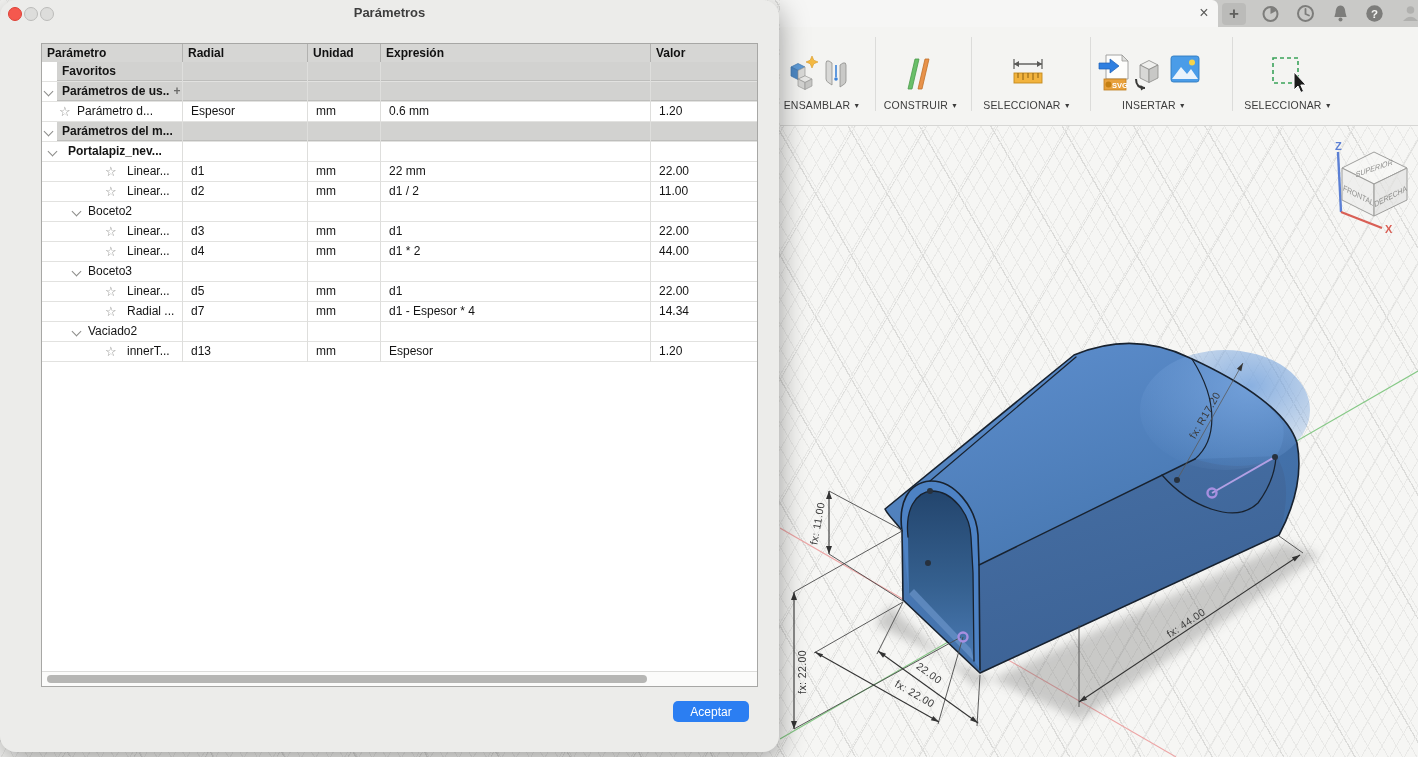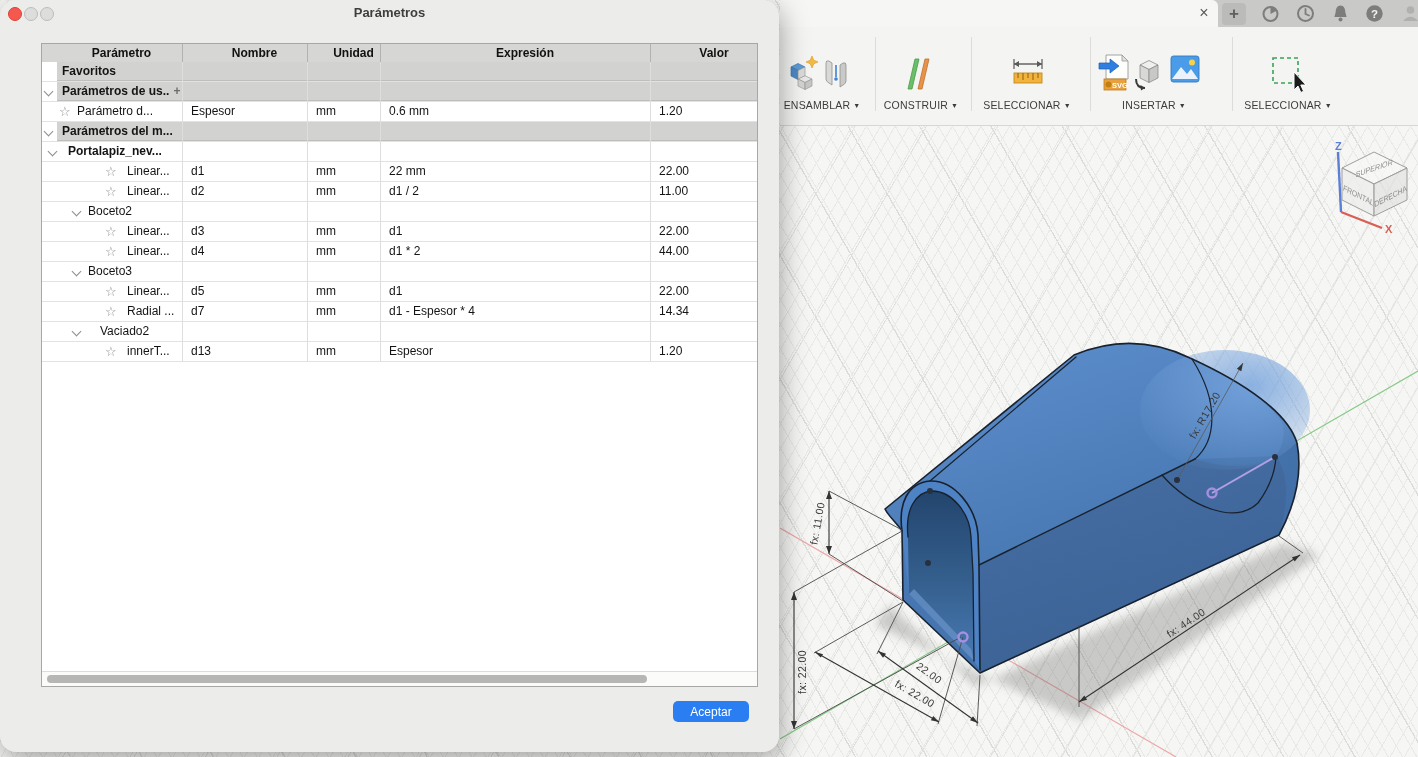--- a/index.html
+++ b/index.html
@@ -35,21 +35,21 @@
   #titlebar{position:absolute;left:0;top:0;right:0;height:24px;}
   .light{position:absolute;top:7px;width:12px;height:12px;border-radius:50%;}
   #light-close{left:8px;background:#f5584e;border:.5px solid #dd4136;}
   #light-min{left:24px;background:#dddddb;border:.5px solid #bcbcba;}
   #light-max{left:40px;background:#dddddb;border:.5px solid #bcbcba;}
   #dlg-title{position:absolute;left:0;right:0;top:5px;text-align:center;font-size:13px;font-weight:bold;color:#3e3e3e;}
   #ptable{position:absolute;left:41px;top:43px;width:717px;height:644px;background:#ffffff;
           border:1px solid #a7a7a5;box-sizing:border-box;overflow:hidden;}
   #thead{position:absolute;left:0;top:0;right:0;height:18px;background:#d6d6d4;border-bottom:1px solid #9e9e9c;}
   .hcell{position:absolute;top:0;height:18px;line-height:18px;font-size:12px;font-weight:bold;color:#111;
-         padding-left:19px;box-sizing:border-box;border-right:1px solid #b2b2b0;white-space:nowrap;text-align:center;}
+         padding-left:5px;box-sizing:border-box;border-right:1px solid #b2b2b0;white-space:nowrap;}
   #tbody{position:absolute;left:0;top:18px;right:0;bottom:14px;background:#fff;}
   .t-row{position:relative;height:20px;border-bottom:1px solid #e2e2e0;box-sizing:border-box;}
   .t-row .gbg{position:absolute;left:15px;right:0;top:0;bottom:0;background:#d2d2d0;border-bottom:1px solid #bebebc;}
   .cell{position:absolute;top:0;height:20px;line-height:19px;font-size:12px;color:#141414;box-sizing:border-box;
         border-right:1px solid #dededc;white-space:nowrap;overflow:hidden;}
   .lab{position:absolute;top:0;line-height:19px;white-space:nowrap;}
   .chev{position:absolute;top:6px;width:6px;height:6px;border-right:1.4px solid #8c8c8a;
         border-bottom:1.4px solid #8c8c8a;transform:rotate(45deg);}
   .star{position:absolute;top:0;line-height:19px;font-size:13px;color:#8f8f8d;}
   .plus{font-weight:bold;color:#6b6b69;margin-left:4px;font-size:12px;}
@@ -312,21 +312,21 @@
 <div id="dialog">
   <div id="titlebar">
     <div class="light" id="light-close"></div>
     <div class="light" id="light-min"></div>
     <div class="light" id="light-max"></div>
     <div id="dlg-title">Parámetros</div>
   </div>
   <div id="ptable">
     <div id="thead">
         <div class="hcell" style="left: 0px; width: 141px;">Parámetro</div>
-        <div class="hcell" style="left: 141px; width: 125px;">Nombre</div>
+        <div class="hcell" style="left: 141px; width: 125px;">Radial</div>
         <div class="hcell" style="left: 266px; width: 73px;">Unidad</div>
         <div class="hcell" style="left: 339px; width: 270px;">Expresión</div>
         <div class="hcell" style="left: 609px; width: 108px;">Valor</div>
       </div>
     <div id="tbody">
         <div class="t-row">
           <div class="gbg"></div>
           <div class="cell" style="left: 0px; width: 141px; text-decoration: underline;">
             <span class="lab bold" style="left: 20px;">Favoritos</span>
           </div>
@@ -453,21 +453,21 @@
             <span class="lab" style="left: 85px;">Radial ...</span>
           </div>
           <div class="cell" style="left: 141px; width: 125px; padding-left: 8px;">d7</div>
           <div class="cell" style="left: 266px; width: 73px; padding-left: 8px;">mm</div>
           <div class="cell" style="left: 339px; width: 270px; padding-left: 8px;">d1 - Espesor * 4</div>
           <div class="cell" style="left: 609px; width: 108px; padding-left: 8px;">14.34</div>
         </div>
         <div class="t-row">
           <div class="cell" style="left: 0px; width: 141px;">
             <span class="chev" style="left: 31px;"></span>
-            <span class="lab" style="left: 46px; margin-left: 12px;">Vaciado2</span>
+            <span class="lab" style="left: 46px;">Vaciado2</span>
           </div>
           <div class="cell" style="left: 141px; width: 125px; padding-left: 8px;"></div>
           <div class="cell" style="left: 266px; width: 73px; padding-left: 8px;"></div>
           <div class="cell" style="left: 339px; width: 270px; padding-left: 8px;"></div>
           <div class="cell" style="left: 609px; width: 108px; padding-left: 8px;"></div>
         </div>
         <div class="t-row">
           <div class="cell" style="left: 0px; width: 141px;">
             <span class="star" style="left: 63px;">☆</span>
             <span class="lab" style="left: 85px;">innerT...</span>

